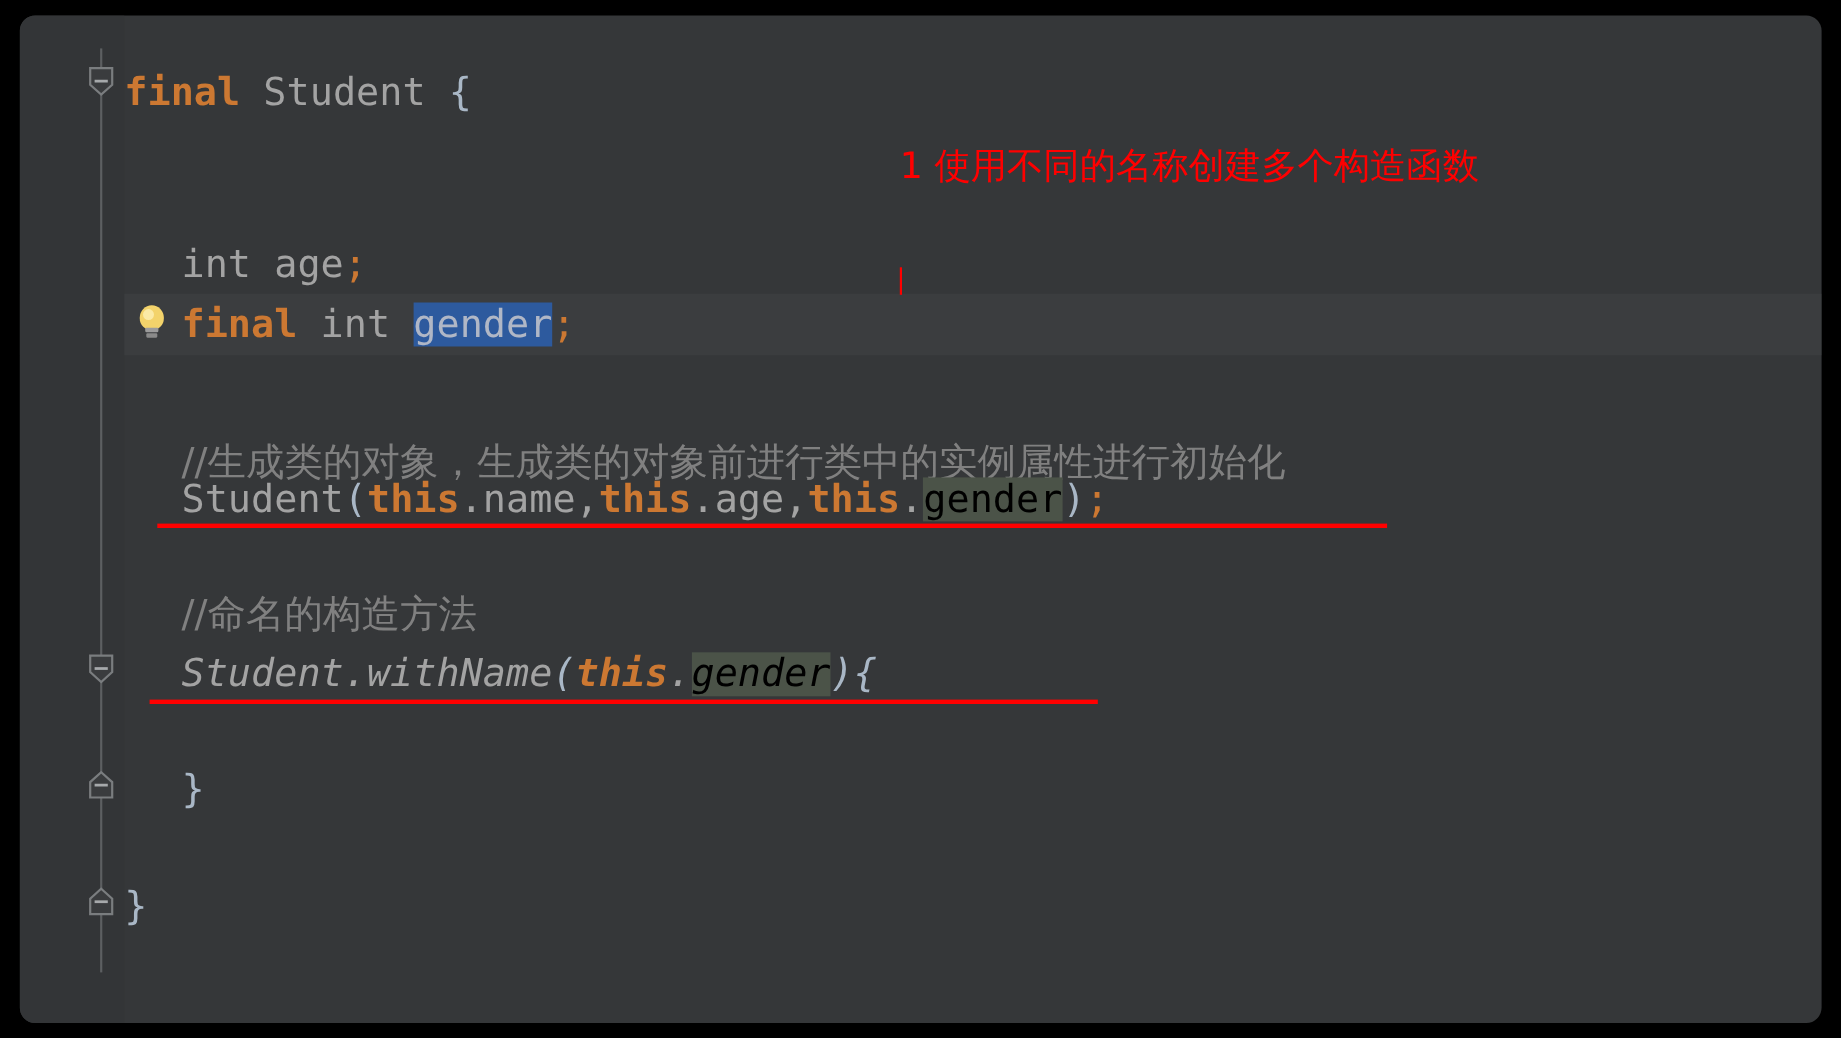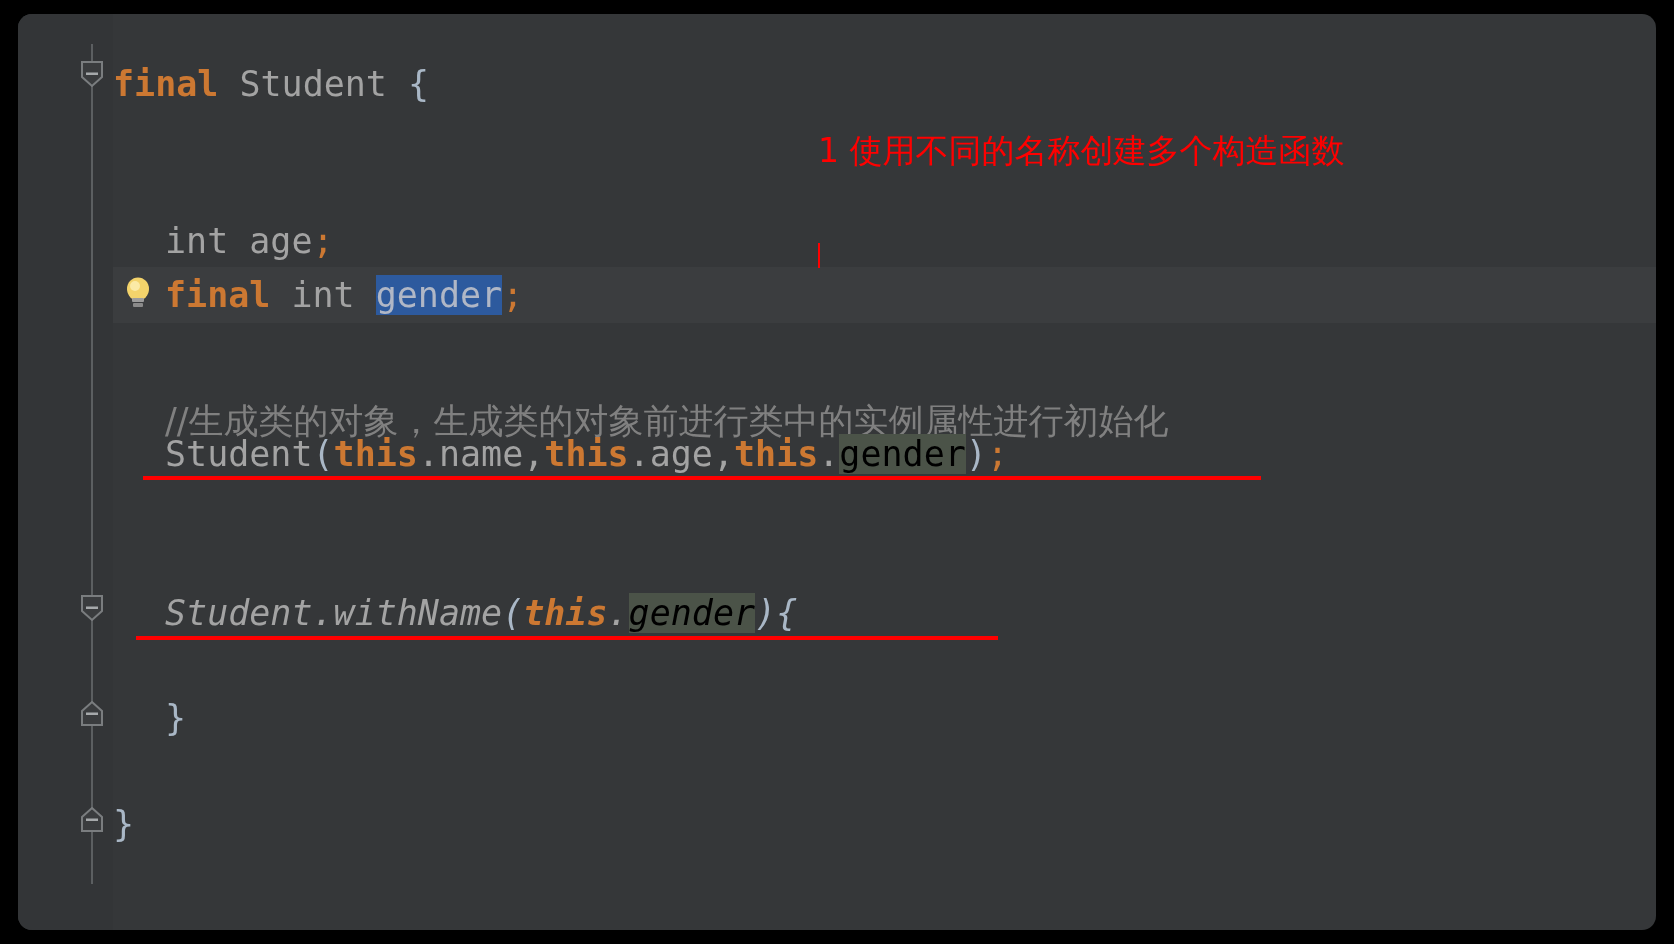--- a/index.html
+++ b/index.html
@@ -184,20 +184,21 @@
         <rect x="10" y="28" width="10" height="4" rx="1" fill="#8a8a8a"></rect>
       </svg>
     </div>
 
     <div id="code-area">
         <div class="code-line" style="top: 44px; left: 0px;"><span class="kw">final</span><span class="plain"> Student </span><span class="punct">{</span></div>
         <div class="code-line" style="top: 201px; left: 52px;"><span class="plain">int age</span><span class="semi">;</span></div>
         <div class="code-line" style="top: 255px; left: 52px;"><span class="kw">final</span><span class="plain"> int </span><span class="sel">gender</span><span class="semi">;</span></div>
         <div class="code-line" style="top: 381px; left: 52px; text-align: right;"><span class="comment">//生成类的对象，生成类的对象前进行类中的实例属性进行初始化</span></div>
         <div class="code-line" style="top: 414px; left: 52px;"><span class="plain">Student</span><span class="punct">(</span><span class="kw">this</span><span class="plain">.name,</span><span class="kw">this</span><span class="plain">.age,</span><span class="kw">this</span><span class="plain">.</span><span class="occur">gender</span><span class="punct">)</span><span class="semi">;</span></div>
+        <div class="code-line" style="top: 519px; left: 52px;"><span class="comment">//命名的构造方法</span></div>
         <div class="code-line" style="top: 573px; left: 52px; font-style: italic;"><span class="plain">Student.withName</span><span class="punct">(</span><span class="kw">this</span><span class="plain">.</span><span class="occur">gender</span><span class="punct">)</span><span class="punct">{</span></div>
         <div class="code-line" style="top: 678px; left: 52px;"><span class="punct">}</span></div>
         <div class="code-line" style="top: 784px; left: 0px;"><span class="punct">}</span></div>
       </div>
 
     <div id="underlines-container">
         <div class="red-underline" style="left: 125px; top: 462px; width: 1118px;"></div>
         <div class="red-underline" style="left: 118px; top: 622px; width: 862px;"></div>
       </div>
 

